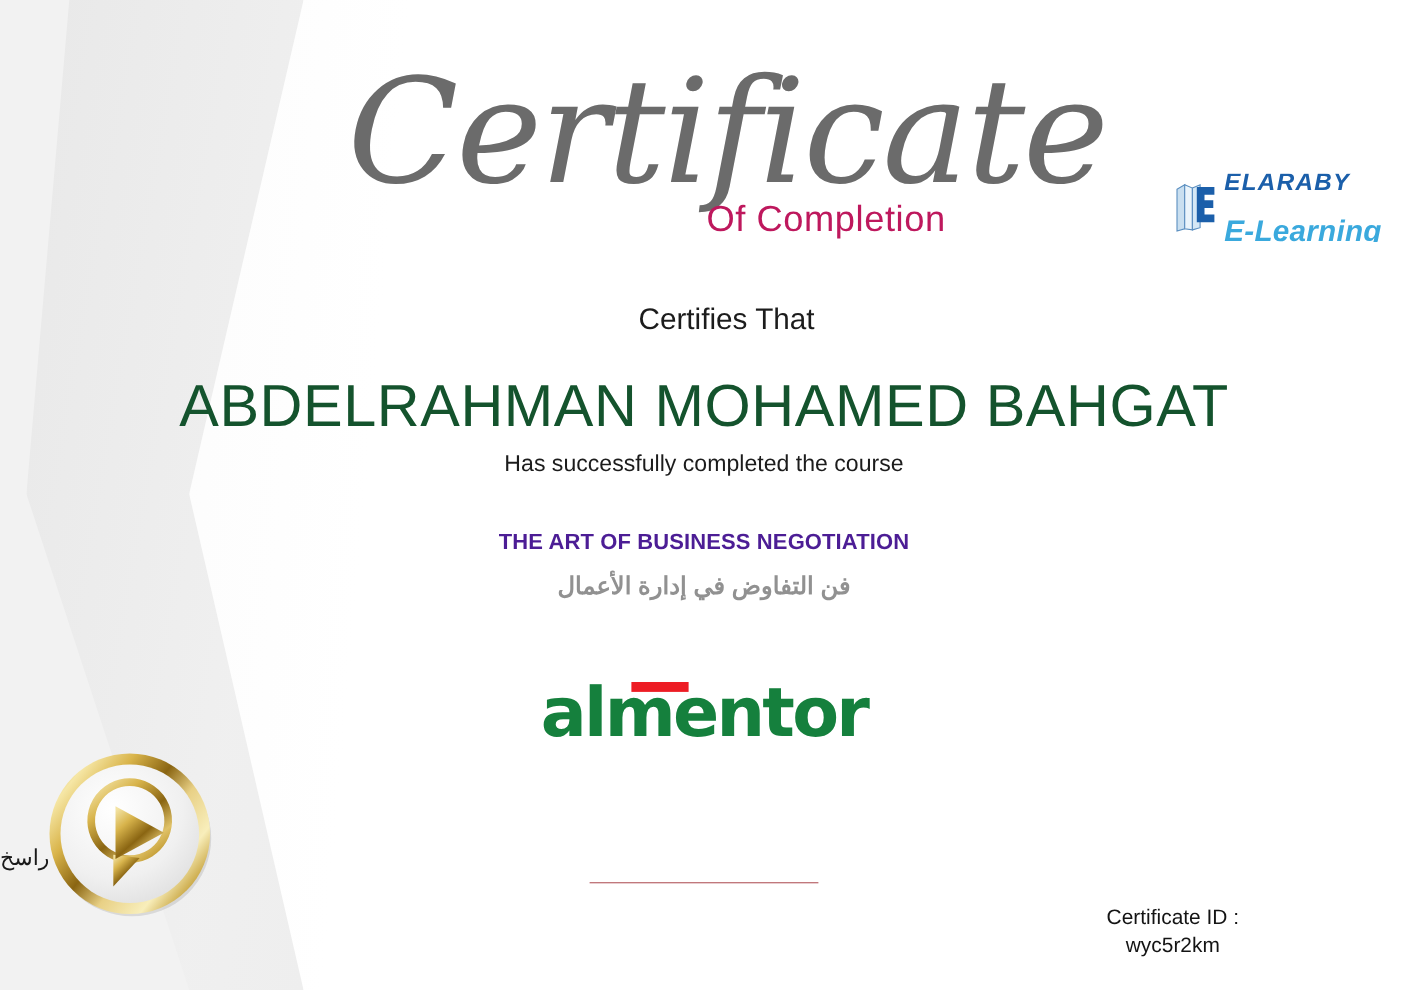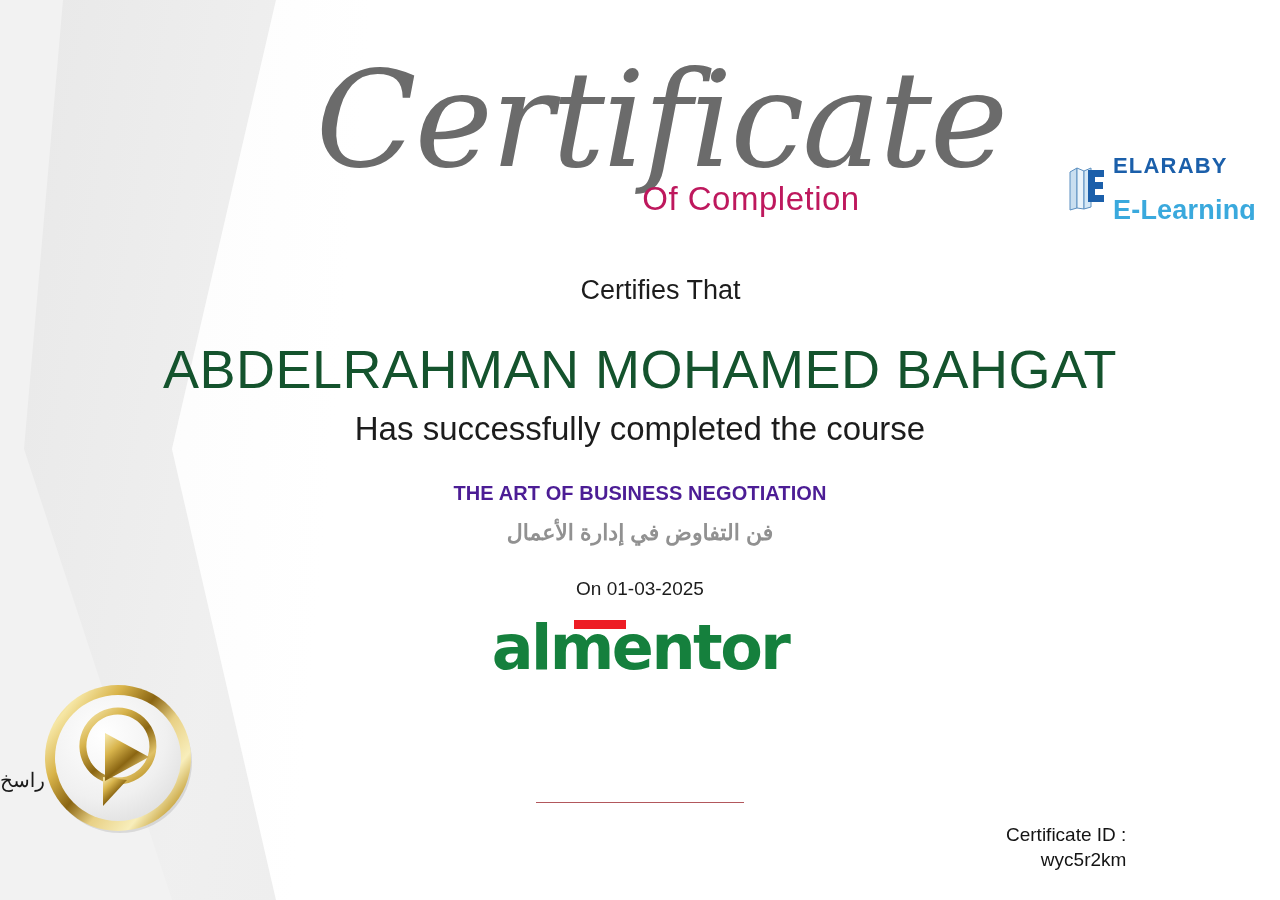--- a/index.html
+++ b/index.html
@@ -81,20 +81,21 @@
   
   .elaraby-logo {
     position: absolute;
     left: 1068px;
     top: 158px;
     width: 212px;
     height: 62px;
     overflow: hidden;
     display: flex;
     align-items: center;
+    font-style: italic;
   }
   .book-icon {
     width: 40px;
     height: 46px;
     flex: 0 0 auto;
     margin-right: 5px;
   }
   .elaraby-words {
     display: flex;
     flex-direction: column;
@@ -133,21 +134,21 @@
   .recipient-name {
     top: 338px;
     font-size: 54px;
     color: #14532d;
     font-weight: 400;
     letter-spacing: .5px;
     white-space: nowrap;
   }
   .completed-line {
     top: 410px;
-    font-size: 33px;
+    font-size: 21px;
     color: #1c1c1c;
     font-weight: 400;
   }
   .course-title-en {
     top: 482px;
     font-size: 20px;
     color: #4c1d95;
     font-weight: bold;
     letter-spacing: .1px;
   }
@@ -215,21 +216,21 @@
   }
 
   
   .cert-id {
     position: absolute;
     left: 1006px;
     top: 822px;
     font-size: 19px;
     color: #141414;
     line-height: 25px;
-    text-align: right;
+    text-align: center;
   }
 
   
   .medallion {
     position: absolute;
     left: 41px;
     top: 681px;
     width: 154px;
     height: 154px;
   }
@@ -267,21 +268,20 @@
   <div class="center-col certifies-that">Certifies That</div>
 
   <div class="center-col recipient-name">ABDELRAHMAN MOHAMED BAHGAT</div>
 
   <div class="center-col completed-line">Has successfully completed the course</div>
 
   <div class="center-col course-title-en">THE ART OF BUSINESS NEGOTIATION</div>
 
   <div class="center-col course-title-ar">فن التفاوض في إدارة الأعمال</div>
 
-  <div class="center-col date-line">On 01-03-2025</div>
 
   <div class="almentor-logo">
     <span class="almentor-inner">
       <span class="almentor-word">almentor</span>
       <span class="almentor-bar"></span>
     </span>
   </div>
 
   <div class="signature-block">
     <div class="signature-name">أحمد راسخ</div>

